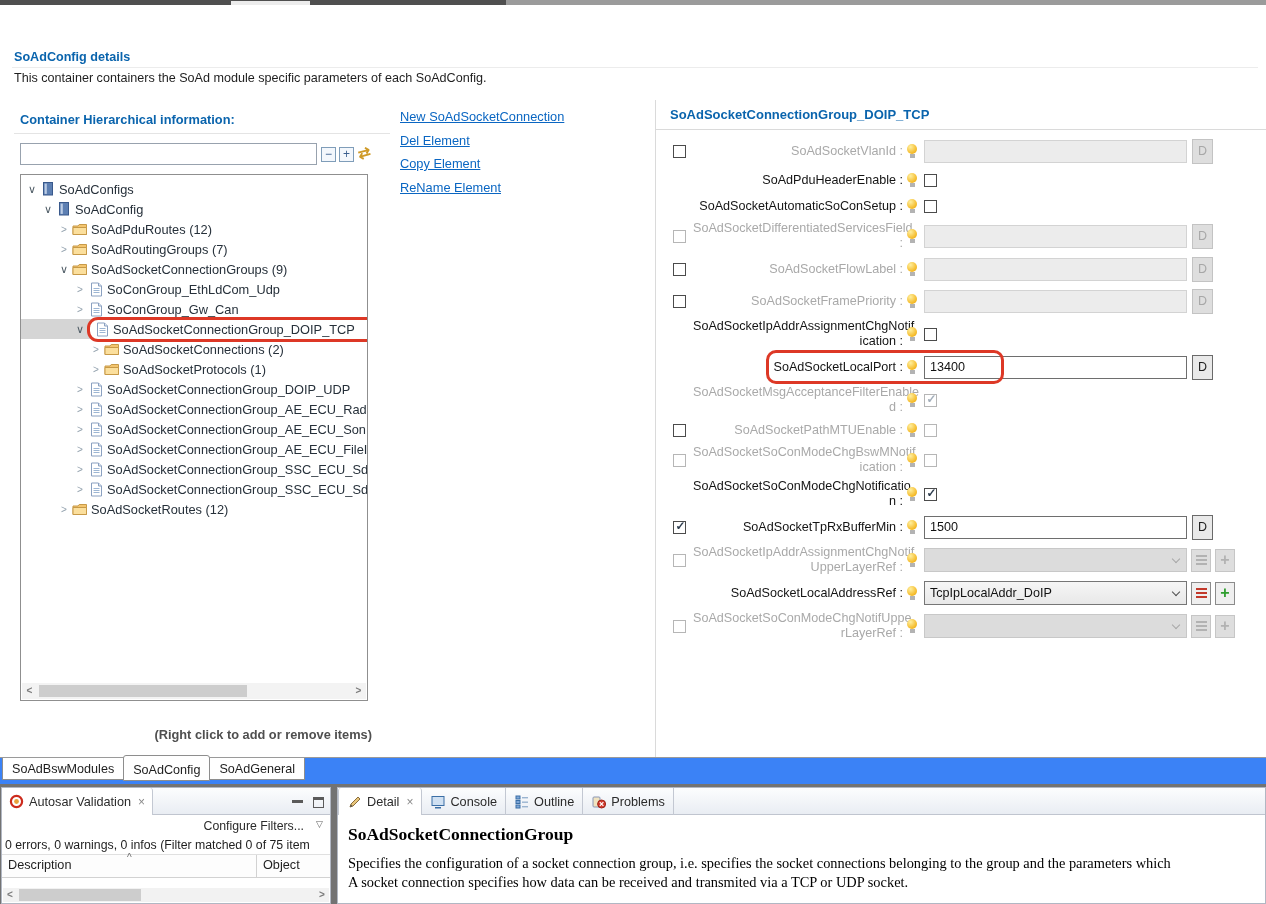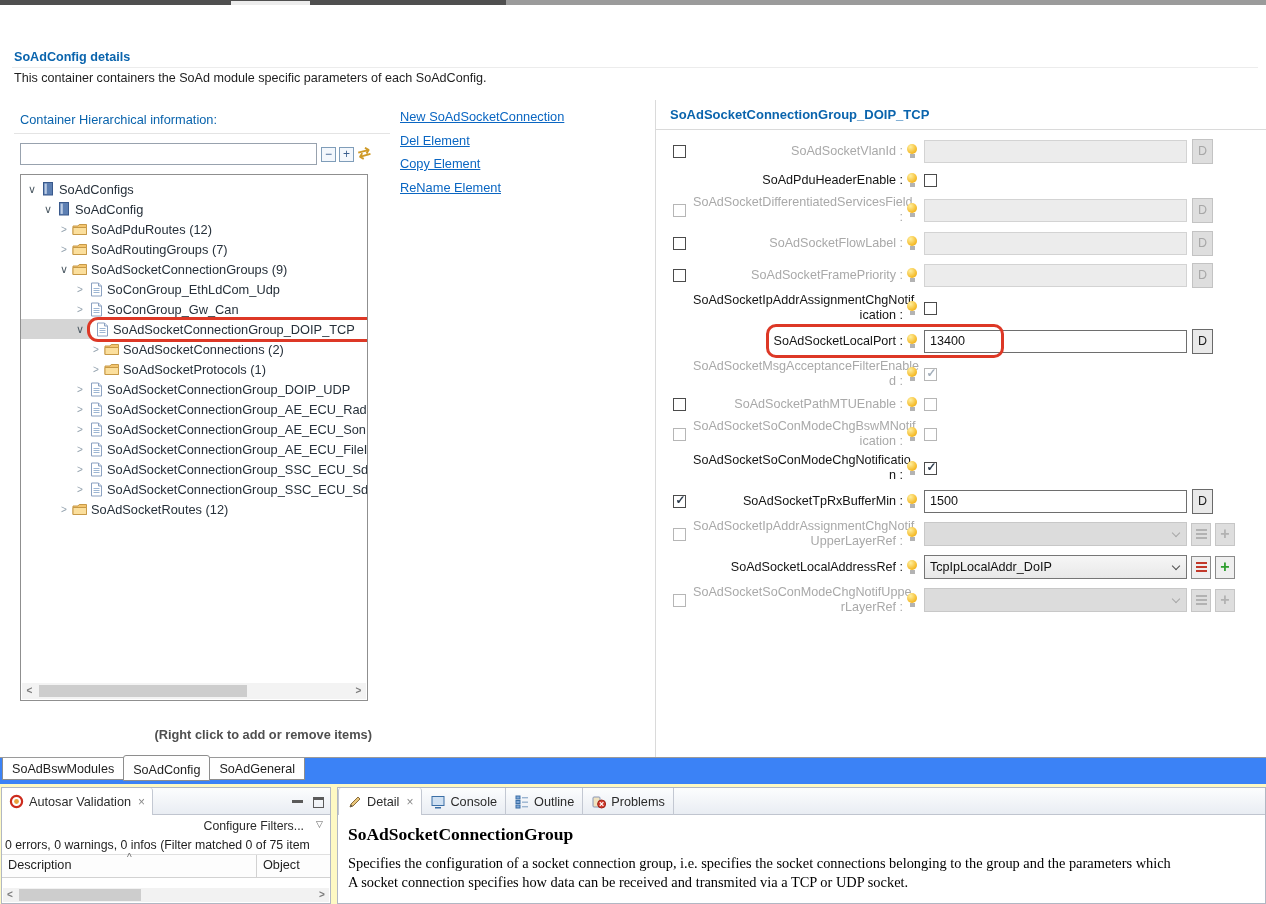--- a/index.html
+++ b/index.html
@@ -16,21 +16,21 @@
   
   .title-bar { position:absolute; left:0; top:5px; width:1266px; height:37px;
     background:linear-gradient(#fbfcfe,#e6ebf3); border-bottom:1px solid #d7dde6; }
   .title-bar h1 { margin:0; padding:6px 0 0 10px; font-size:20px; font-weight:400; color:#2d2d2d; letter-spacing:0.2px; }
 
   .intro-heading { position:absolute; left:14px; top:50px; font-size:12.6px; font-weight:bold; color:#0a64ad; }
   .intro-rule { position:absolute; left:12px; top:67px; width:1246px; height:1px; background:#ececec; }
   .intro-desc { position:absolute; left:14px; top:71px; font-size:12.6px; color:#1e1e1e; }
 
   
-  .hier-heading { position:absolute; left:20px; top:112px; font-size:12.8px; font-weight:normal; color:#0a64ad; }
+  .hier-heading { position:absolute; left:20px; top:112px; font-size:12.8px; font-weight:bold; color:#0a64ad; }
   .hier-rule { position:absolute; left:14px; top:133px; width:376px; height:1px; background:#e4e4e4; }
   .filter-input { position:absolute; left:20px; top:143px; width:297px; height:22px; border:1px solid #98a2ae; background:#fff; font-size:12px; padding:0 4px; outline:none; }
   .mini-btn { position:absolute; top:147px; width:15px; height:15px; border:1px solid #7f9db9; background:#f3f7fc; color:#3a5f8f; font-size:12px; line-height:12px; text-align:center; cursor:pointer; }
   .mini-btn.collapse { left:321px; }
   .mini-btn.expand { left:339px; }
   .sync-btn { position:absolute; left:358px; top:144px; font-size:15px; font-weight:bold; color:#cf9a27; cursor:pointer; transform:rotate(-15deg); }
 
   .tree-box { position:absolute; left:20px; top:174px; width:348px; height:527px; border:1px solid #8f8f8f; background:#fff; overflow:hidden; padding-top:4px; }
   .trow { height:20px; display:flex; align-items:center; white-space:nowrap; font-size:12.8px; color:#26303a; position:relative; overflow:visible; }
   .trow.selected { background:#d5d5d5; }
@@ -88,21 +88,21 @@
   .refbtn.plus.dis { color:#b2b2b2; }
   .frow-annot { position:absolute; left:110px; right:262px; top:-1px; bottom:-1px; border:3px solid #dd3826; border-radius:10px; pointer-events:none; }
 
   
   .etabs { position:absolute; left:0; top:757px; width:1266px; height:27px; border-top:1px solid #9a9a9a; display:flex; align-items:flex-start; background:#3b82f6; }
   .etab { padding:4px 9px 3px; font-size:12.6px; color:#1e1e1e; background:#fff; border:1px solid #8e8e8e; border-top:none; margin-left:-1px; cursor:pointer; }
   .etab:first-child { margin-left:2px; }
   .etab.active { margin-top:-3px; padding-top:7px; border-top:1px solid #8e8e8e; border-radius:3px 3px 0 0; position:relative; z-index:2; }
 
   
-  .bottom-area { position:absolute; left:0; top:784px; width:1266px; height:120px; background:#fef9c3; }
+  .bottom-area { position:absolute; left:0; top:784px; width:1266px; height:120px; background:#737373; }
 
   .vpanel { position:absolute; left:1px; top:3px; width:330px; height:117px; border:1px solid #b1b7c3; background:#fff; }
   .vtabs { position:relative; height:27px; background:linear-gradient(#fcfdfe,#e9edf3); border-bottom:1px solid #c0c5cf; }
   .vtab { display:inline-flex; align-items:center; gap:5px; height:27px; padding:0 7px; background:#fff; border-right:1px solid #c3c8d2; border-radius:3px 3px 0 0; font-size:12.7px; color:#2b2b2b; cursor:pointer; }
   .tabx { color:#8a8a8a; font-size:12px; margin-left:2px; cursor:pointer; }
   .winbtns { position:absolute; right:6px; top:7px; display:flex; gap:10px; }
   .btn-min { width:11px; height:9px; border-top:3px solid #5a5a5a; margin-top:5px; cursor:pointer; }
   .btn-max { width:11px; height:11px; border:1.6px solid #5a5a5a; border-top-width:3px; margin-top:2px; cursor:pointer; }
   .vtoolbar { position:relative; height:21px; display:flex; justify-content:flex-end; align-items:center; padding-right:26px; font-size:12.3px; color:#2b2b2b; }
   .vmenu-arrow { position:absolute; right:7px; top:4px; font-size:9px; color:#5f5f5f; cursor:pointer; }
@@ -376,20 +376,26 @@
             <span class="cb"></span>
           </span>
           <span class="flabel dis">SoAdSocketVlanId :</span>
           <span class="bulb"></span>
           <span class="ftext dis"></span>
           <span class="dbtn dis">D</span>
         </div>
         <div class="frow">
           <span class="fcb-col"></span>
           <span class="flabel">SoAdPduHeaderEnable :</span>
+          <span class="bulb"></span>
+          <span class="cb ctrl"></span>
+        </div>
+        <div class="frow">
+          <span class="fcb-col"></span>
+          <span class="flabel">SoAdSocketAutomaticSoConSetup :</span>
           <span class="bulb"></span>
           <span class="cb ctrl"></span>
         </div>
         <div class="frow tall">
           <span class="fcb-col">
             <span class="cb dis"></span>
           </span>
           <span class="flabel dis">SoAdSocketDifferentiatedServicesField :</span>
           <span class="bulb"></span>
           <span class="ftext dis"></span>

